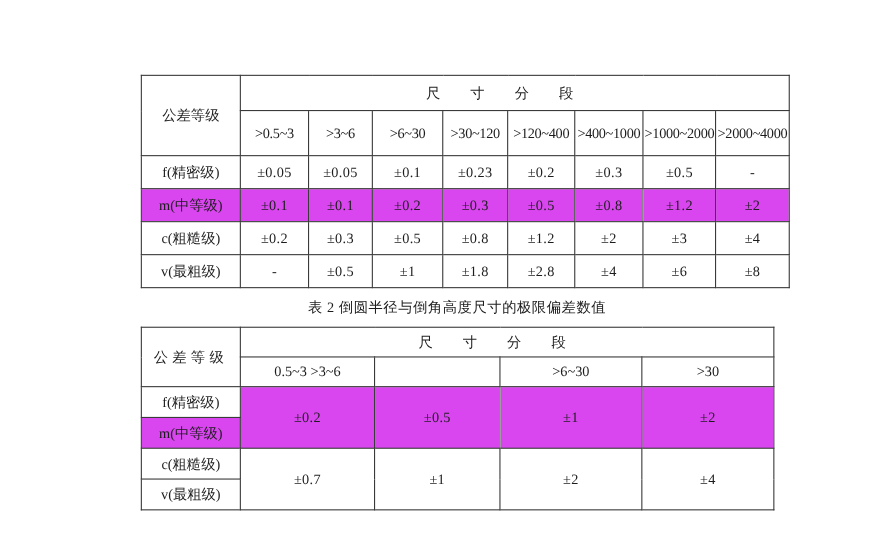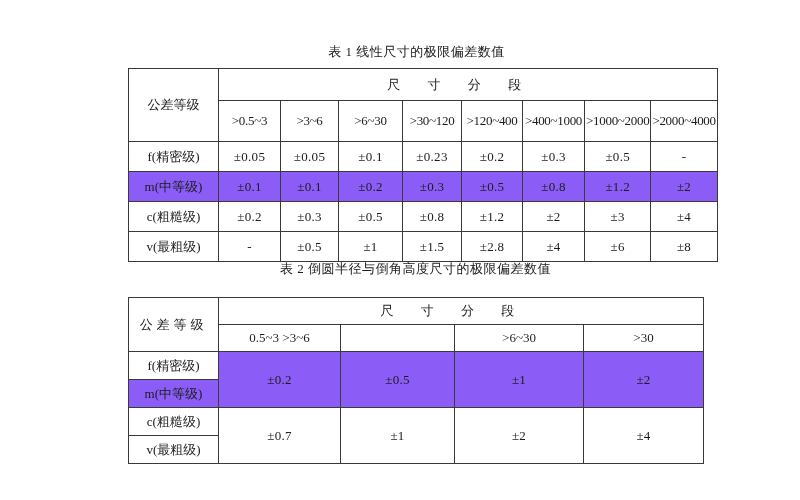--- a/index.html
+++ b/index.html
@@ -14,31 +14,30 @@
   .tbl td {
     border:1px solid #3a3a3a; text-align:center; vertical-align:middle;
     font-size:13px; white-space:nowrap; overflow:hidden; padding:0 1px;
   }
   .ls-wide  { letter-spacing:2.1em; }
   .ls-small { letter-spacing:0.30em; }
   .subh1 { font-size:11.5px; letter-spacing:-0.3px; }
   .subh2 { font-size:12.5px;margin-top:38px; }
   .label  { font-size:12.5px;margin-top:14px; }
   .val    { font-size:13px; letter-spacing:0.3px; }
-  .shaded { background:#8b5cf6; }
+  .shaded { background:#d946ef; }
   .r32 { height:32px; } .r31 { height:41px; } .r30 { height:30px; }
   .r27 { height:27px; } .r28 { height:28px; }
   .note { position:absolute; font-size:12.5px; letter-spacing:0.3px; }
 </style>
 </head>
 <body>
 
 <div class="page">
 
-  <div class="tbl-title" style="left:128px; top:43px; width:577px;">表 1 线性尺寸的极限偏差数值</div>
 
   <table class="tbl" style="left:128px; top:68px;">
     <colgroup>
       <col style="width:90px">
         <col style="width:62px">
         <col style="width:58px">
         <col style="width:64px">
       <col style="width:59px">
         <col style="width:61px">
         <col style="width:62px">
@@ -91,30 +90,30 @@
         <td class="val">±1.2</td>
         <td class="val">±2</td>
         <td class="val">±3</td>
         <td class="val">±4</td>
       </tr>
       <tr class="r30">
         <td class="label">v(最粗级)</td>
         <td class="val">-</td>
         <td class="val">±0.5</td>
         <td class="val">±1</td>
-        <td class="val">±1.5</td>
+        <td class="val">±1.8</td>
         <td class="val">±2.8</td>
         <td class="val">±4</td>
         <td class="val">±6</td>
         <td class="val">±8</td>
       </tr>
     </tbody>
   </table>
 
-  <div class="tbl-title" style="left:128px; top:260px; width:575px;">表 2 倒圆半径与倒角高度尺寸的极限偏差数值</div>
+  <div class="tbl-title" style="left:128px; top:271px; width:575px;">表 2 倒圆半径与倒角高度尺寸的极限偏差数值</div>
 
   <table class="tbl" style="left:128px; top:297px;">
     <colgroup>
       <col style="width:90px">
         <col style="width:122px">
         <col style="width:114px">
         <col style="width:129px">
         <col style="width:120px">
     </colgroup>
     <tbody>

